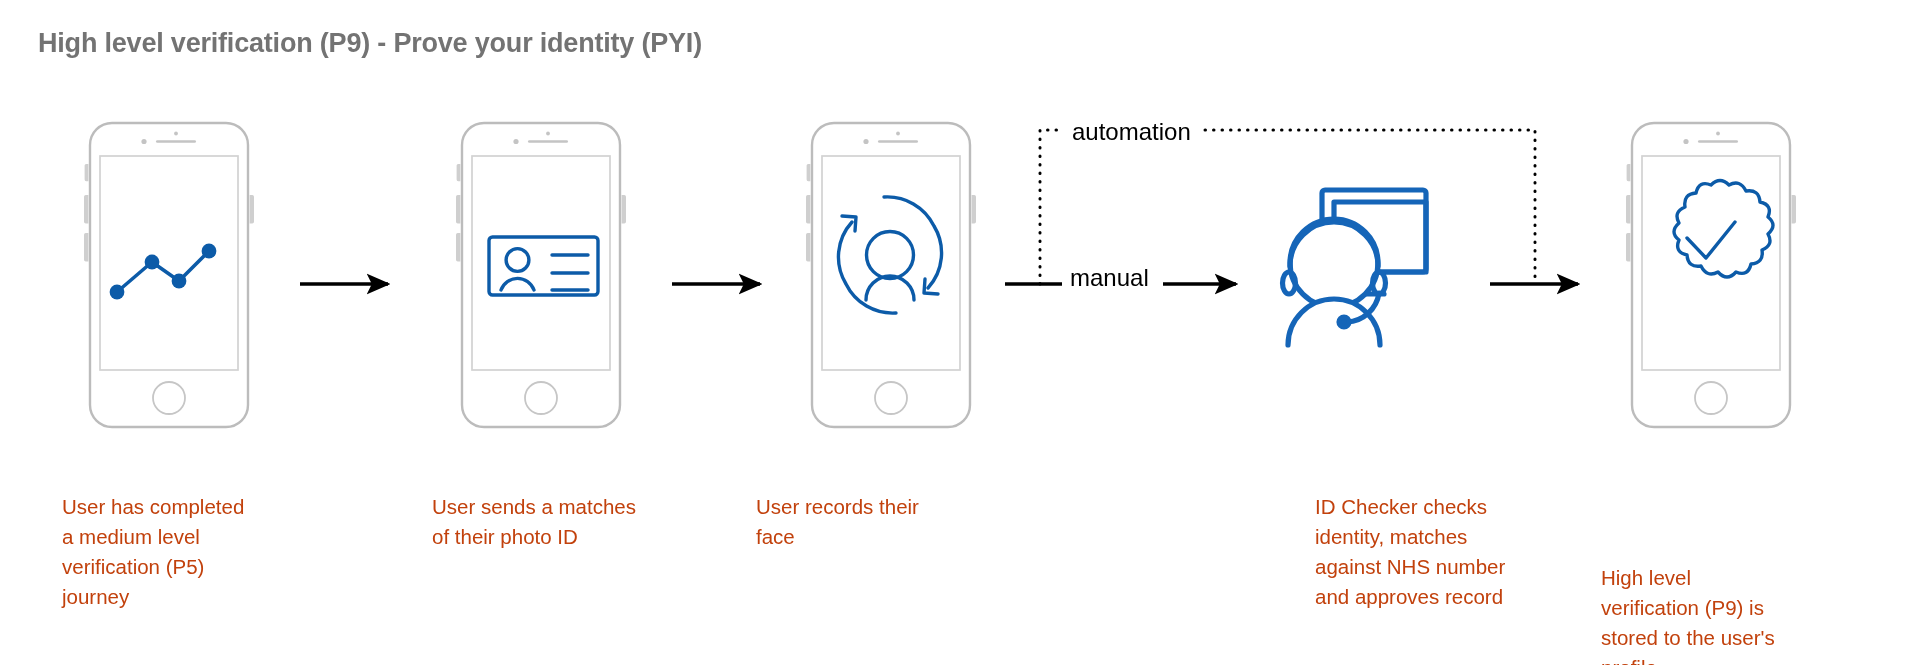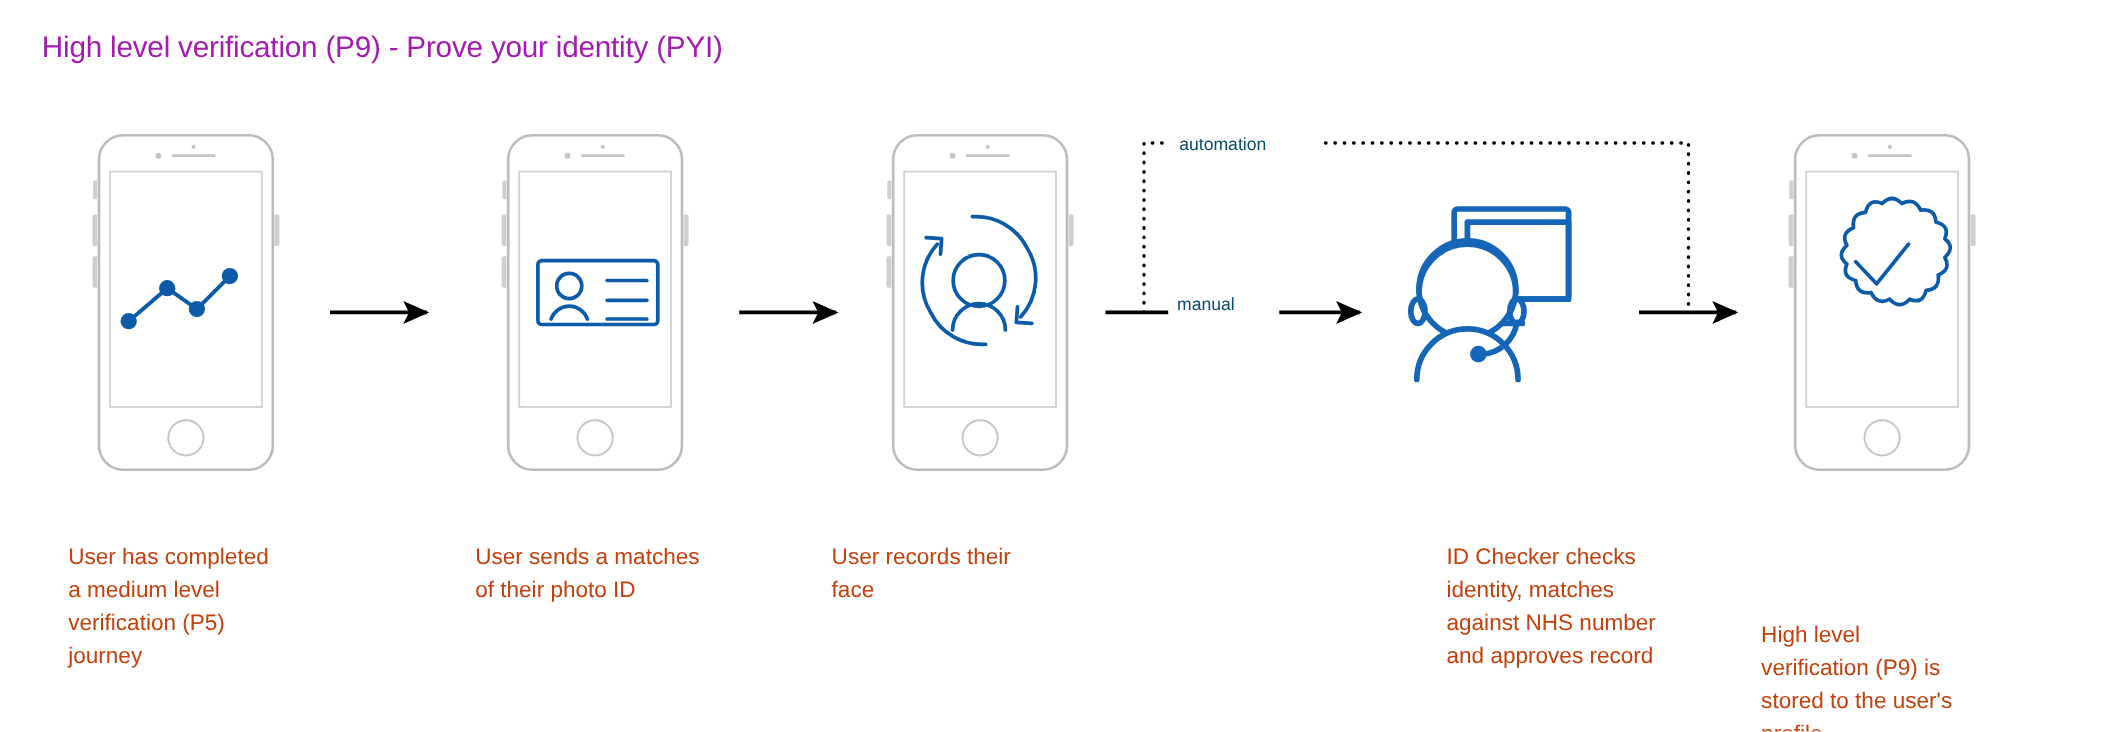--- a/index.html
+++ b/index.html
@@ -17,23 +17,23 @@
     color: #231f20;
     -webkit-font-smoothing: antialiased;
   }
 
   
   .page-title {
     position: absolute;
     left: 38px;
     top: 28px;
     font-size: 27px;
-    font-weight: normal;
+    font-weight: bold;
     letter-spacing: -0.2px;
-    color: #a21caf;
+    color: #737373;
     white-space: nowrap;
   }
 
   
   .diagram {
     position: absolute;
     left: 0;
     top: 0;
     width: 1917px;
     height: 665px;
@@ -52,23 +52,23 @@
   }
   .caption.c0 { left: 62px;   top: 492px; width: 250px; }
   .caption.c1 { left: 432px;  top: 492px; width: 250px; }
   .caption.c2 { left: 756px;  top: 492px; width: 250px; }
   .caption.c3 { left: 1315px; top: 492px; width: 250px; }
   .caption.c4 { left: 1601px; top: 520px; width: 250px; margin-top: 43px; }
 
   
   .flow-label {
     position: absolute;
-    font-size: 16px;
+    font-size: 24px;
     line-height: 24px;
-    color: #0c4a6e;
+    color: #000000;
     white-space: nowrap;
   }
   .flow-label.automation { left: 1072px; top: 120px; }
   .flow-label.manual     { left: 1070px; top: 266px; }
 </style>
 </head>
 <body>
 
 <div class="page-title">High level verification (P9) - Prove your identity (PYI)</div>
 

